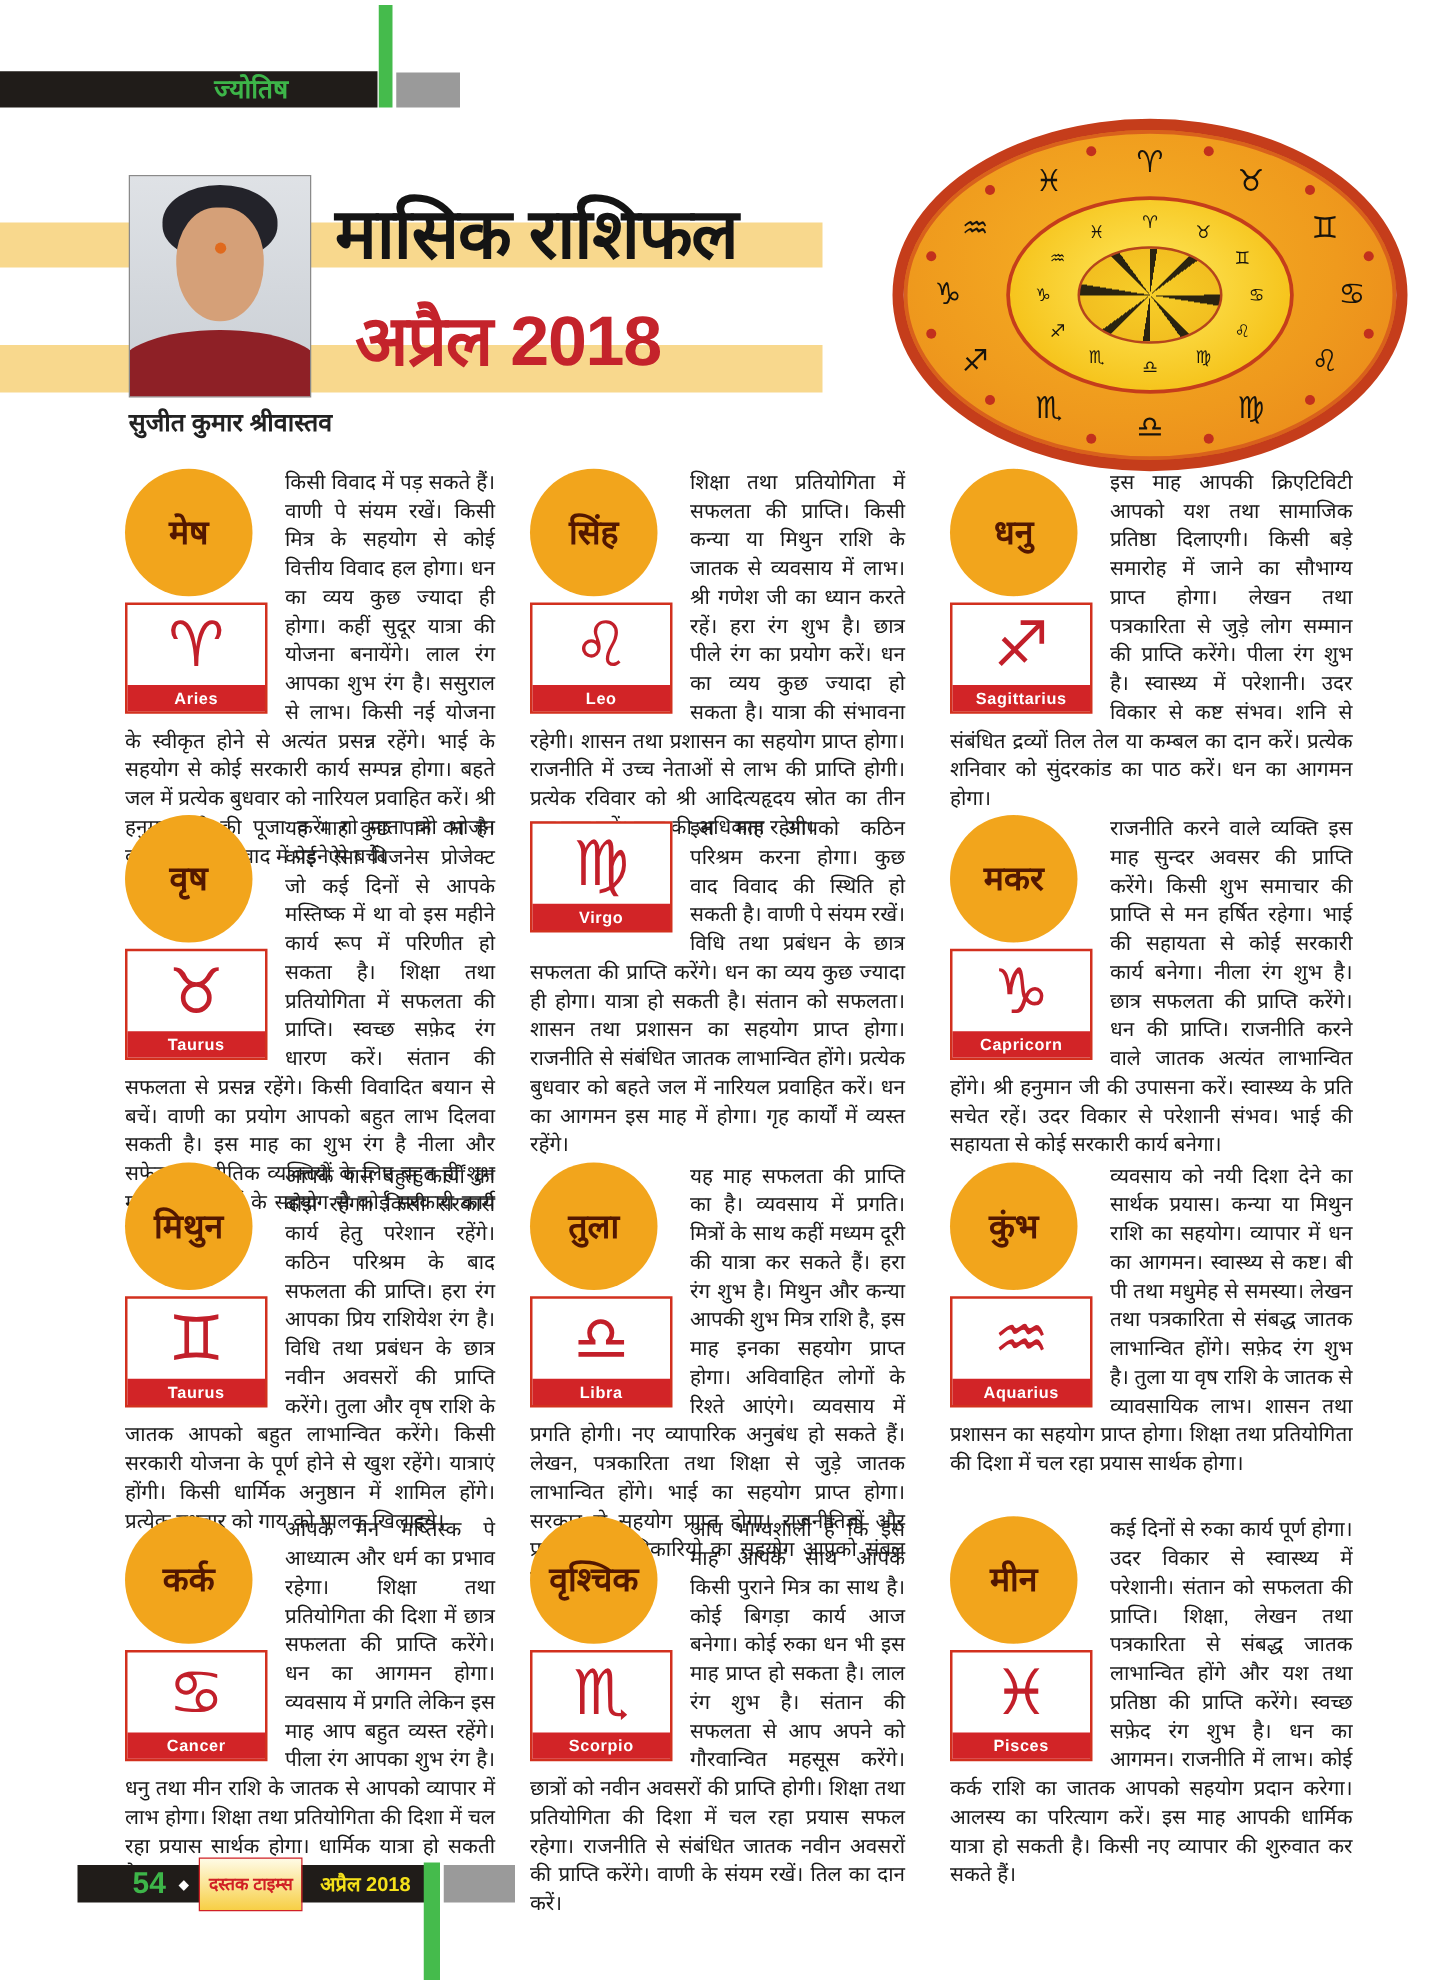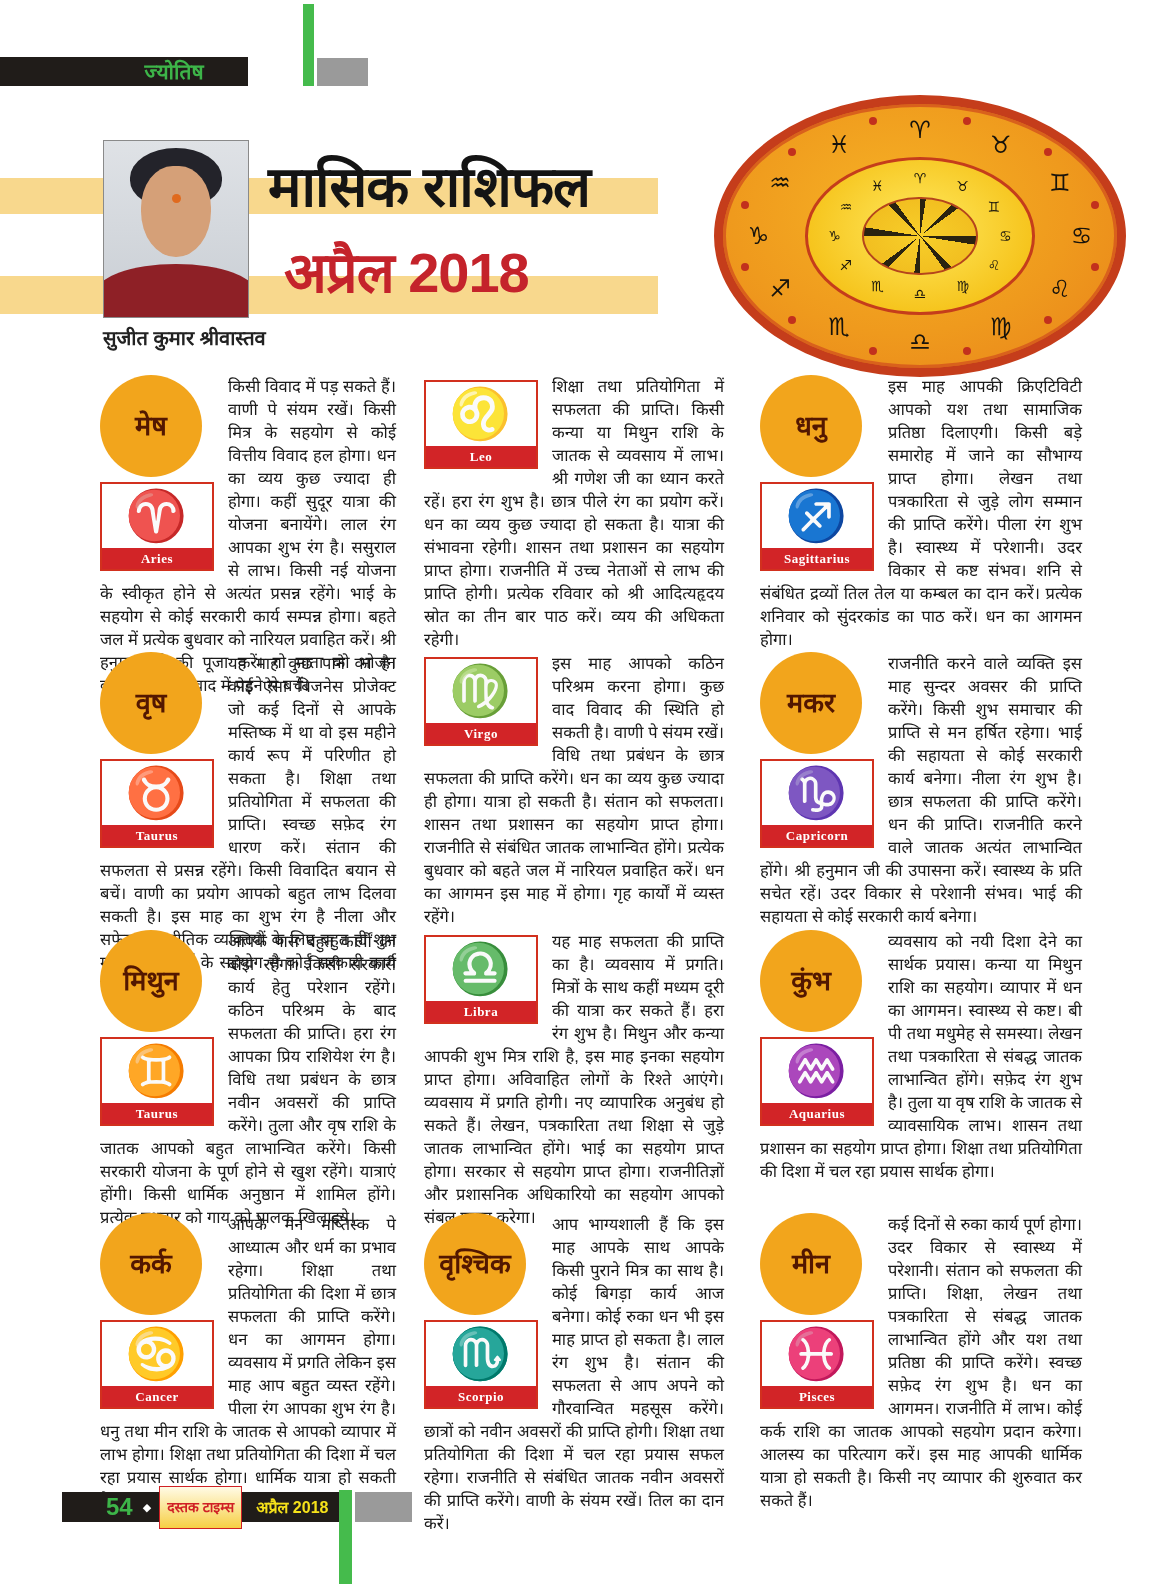--- a/index.html
+++ b/index.html
@@ -3,21 +3,21 @@
 <meta charset="utf-8">
 <style>
   html,body { margin:0; padding:0; background:#e8e8e8; }
   * { box-sizing:border-box; }
   .page {
     position:relative; width:1152px; height:1584px; margin:0 auto;
     background:#ffffff; overflow:hidden;
     font-family:"Liberation Sans","DejaVu Sans",sans-serif;
   }
   
-  .top-bar { position:absolute; left:0; top:57px; width:248px; height:29px;
+  .top-bar { position:absolute; left:0; top:57px; width:302px; height:29px;
     background:#201c19; color:#3db549; font-size:21px; font-weight:bold;
     text-align:center; line-height:29px; padding-left:100px; }
   .top-green-bar { position:absolute; left:303px; top:4px; width:11px; height:82px; background:#45bb4c; }
   .top-gray-box { position:absolute; left:317px; top:58px; width:51px; height:28px; background:#9a9a9a; }
 
   
   .band { position:absolute; left:0; width:658px; background:#f8d88d; z-index:1; }
   .band1 { top:178px; height:36px; }
   .band2 { top:276px; height:38px; }
   .title1 { position:absolute; left:268px; top:146px; z-index:2;
@@ -52,21 +52,21 @@
       repeating-conic-gradient(#2a2310 0deg 9deg, rgba(0,0,0,0) 9deg 45deg),
       radial-gradient(ellipse, #f7cf2a 0%, #f0b81c 100%);
     border:2px solid #b5451c; }
   .wheel-glyph { position:absolute; transform:translate(-50%,-50%); color:#17130c; font-weight:bold; }
   .wheel-dot { position:absolute; width:8px; height:8px; border-radius:50%;
     background:#c2301d; transform:translate(-50%,-50%); }
 
   
   .sign { position:absolute; font-size:16.5px; line-height:23px; color:#191919;
     text-align:justify; }
-  .badge { float:left; width:118px; margin:0 10px 2px 0;font-family:Liberation Serif, serif; }
+  .badge { float:left; width:118px; margin:0 10px 2px 0; }
   .badge .circle { width:102px; height:102px; border-radius:50%;
     background:#f2a51c; display:flex; align-items:center; justify-content:center; }
   .badge .circle span { font-weight:bold; font-size:27px; color:#531700;
     white-space:nowrap; line-height:1; }
   .badge .icon-box { width:114px; border:2px solid #d2301e; background:#ffffff;
     margin-top:5px; text-align:center; }
   .badge .glyph { display:block; font-size:50px; line-height:64px; color:#c21f2a; font-weight:bold; }
   .badge .en { display:block; background:#d22427; color:#ffffff; font-weight:bold;
     font-size:13px; line-height:21px; letter-spacing:0.5px; }
   #s0 { left:100px; top:375px;  width:296px; }
@@ -171,20 +171,23 @@
       <div class="icon-box">
         <span class="glyph">♈</span>
         <span class="en">Aries</span>
       </div>
     </div>
     <span class="txt">किसी विवाद में पड़ सकते हैं। वाणी पे संयम रखें। किसी मित्र के सहयोग से कोई वित्तीय विवाद हल होगा। धन का व्यय कुछ ज्यादा ही होगा। कहीं सुदूर यात्रा की योजना बनायेंगे। लाल रंग आपका शुभ रंग है। ससुराल से लाभ। किसी नई योजना के स्वीकृत होने से अत्यंत प्रसन्न रहेंगे। भाई के सहयोग से कोई सरकारी कार्य सम्पन्न होगा। बहते जल में प्रत्येक बुधवार को नारियल प्रवाहित करें। श्री हनुमान जी की पूजा करें। गो माता को भोजन कराएं। किसी विवाद में पड़ने से बचें।</span>
   </section>
 
   <section class="sign" id="s1">
     <div class="badge">
+      <div class="circle">
+          <span>सिंह</span>
+        </div>
       <div class="icon-box">
         <span class="glyph">♌</span>
         <span class="en">Leo</span>
       </div>
     </div>
     <span class="txt">शिक्षा तथा प्रतियोगिता में सफलता की प्राप्ति। किसी कन्या या मिथुन राशि के जातक से व्यवसाय में लाभ। श्री गणेश जी का ध्यान करते रहें। हरा रंग शुभ है। छात्र पीले रंग का प्रयोग करें। धन का व्यय कुछ ज्यादा हो सकता है। यात्रा की संभावना रहेगी। शासन तथा प्रशासन का सहयोग प्राप्त होगा। राजनीति में उच्च नेताओं से लाभ की प्राप्ति होगी। प्रत्येक रविवार को श्री आदित्यहृदय स्रोत का तीन बार पाठ करें। व्यय की अधिकता रहेगी।</span>
   </section>
 
   <section class="sign" id="s2">
     <div class="badge">
@@ -243,20 +246,23 @@
       <div class="icon-box">
         <span class="glyph">♊</span>
         <span class="en">Taurus</span>
       </div>
     </div>
     <span class="txt">आपके पास बहुत कार्यों का बोझ रहेगा। किसी सरकारी कार्य हेतु परेशान रहेंगे। कठिन परिश्रम के बाद सफलता की प्राप्ति। हरा रंग आपका प्रिय राशियेश रंग है। विधि तथा प्रबंधन के छात्र नवीन अवसरों की प्राप्ति करेंगे। तुला और वृष राशि के जातक आपको बहुत लाभान्वित करेंगे। किसी सरकारी योजना के पूर्ण होने से खुश रहेंगे। यात्राएं होंगी। किसी धार्मिक अनुष्ठान में शामिल होंगे। प्रत्येक बुधवार को गाय को पालक खिलाइये।</span>
   </section>
 
   <section class="sign" id="s7">
     <div class="badge">
+      <div class="circle">
+          <span>तुला</span>
+        </div>
       <div class="icon-box">
         <span class="glyph">♎</span>
         <span class="en">Libra</span>
       </div>
     </div>
     <span class="txt">यह माह सफलता की प्राप्ति का है। व्यवसाय में प्रगति। मित्रों के साथ कहीं मध्यम दूरी की यात्रा कर सकते हैं। हरा रंग शुभ है। मिथुन और कन्या आपकी शुभ मित्र राशि है, इस माह इनका सहयोग प्राप्त होगा। अविवाहित लोगों के रिश्ते आएंगे। व्यवसाय में प्रगति होगी। नए व्यापारिक अनुबंध हो सकते हैं। लेखन, पत्रकारिता तथा शिक्षा से जुड़े जातक लाभान्वित होंगे। भाई का सहयोग प्राप्त होगा। सरकार से सहयोग प्राप्त होगा। राजनीतिज्ञों और प्रशासनिक अधिकारियो का सहयोग आपको संबल प्रदान करेगा।</span>
   </section>
 
   <section class="sign" id="s8">
     <div class="badge">

